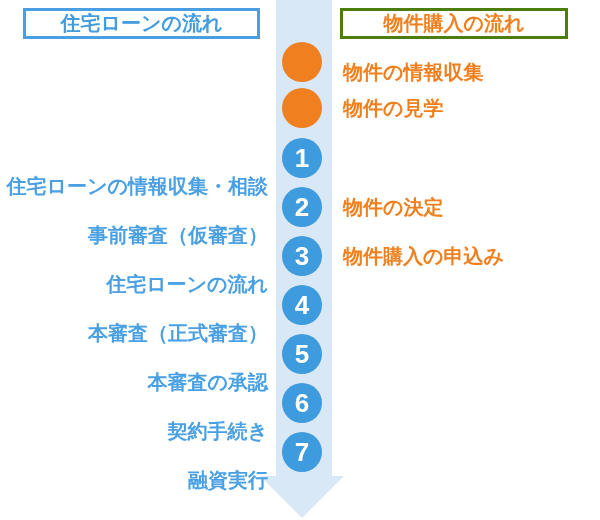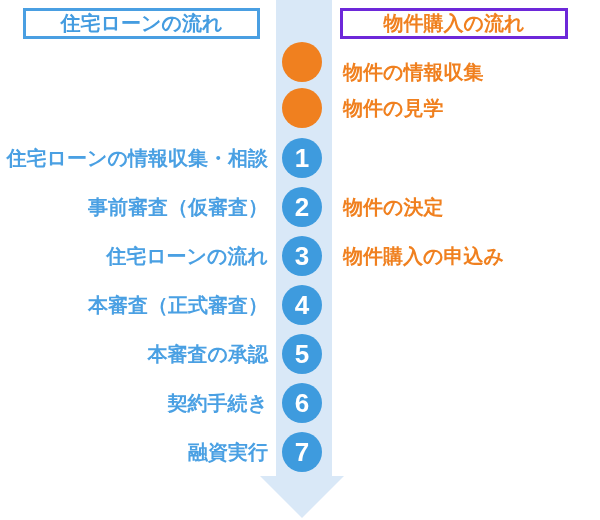--- a/index.html
+++ b/index.html
@@ -39,21 +39,21 @@
     line-height: 25px;
     white-space: nowrap;
   }
   .hdr-blue {
     left: 23px; width: 237px;
     border: 3px solid #4A9FE2;
     color: #449CE0;
   }
   .hdr-orange {
     left: 340px; width: 228px;
-    border: 3px solid #6d28d9;
+    border: 3px solid #4d7c0f;
     color: #F0801F;
   }
   
   .circle {
     position: absolute;
     left: 282px;
     width: 40px; height: 40px;
     border-radius: 50%;
     text-align: center;
   }
@@ -69,21 +69,21 @@
   }
   
   .llabel, .rlabel {
     position: absolute;
     height: 22px;
     line-height: 22px;
     font-size: 20px;
     font-weight: bold;
     white-space: nowrap;
   }
-  .llabel { right: 332px; color: #4AA0E3; text-align: right; }
+  .llabel { right: 332px; color: #4AA0E3; text-align: right; margin-top: 28px; }
   .rlabel { left: 343px; color: #F0801F; text-align: left; }
 </style>
 </head>
 <body>
 
 <div class="diagram">
 
   <div class="arrow-shaft"></div>
   <div class="arrow-head"></div>
 

